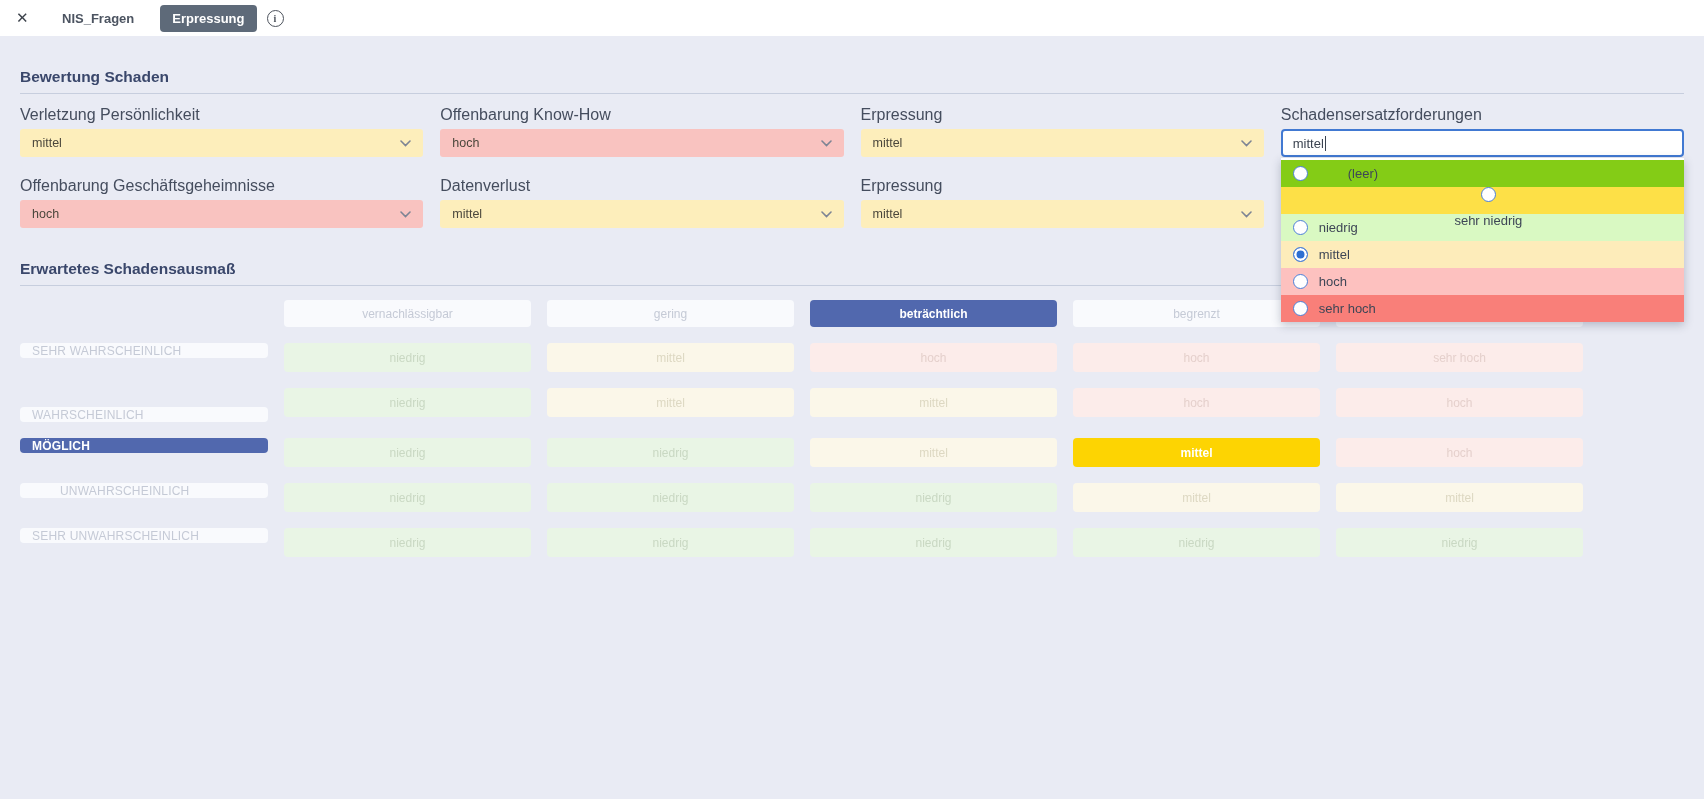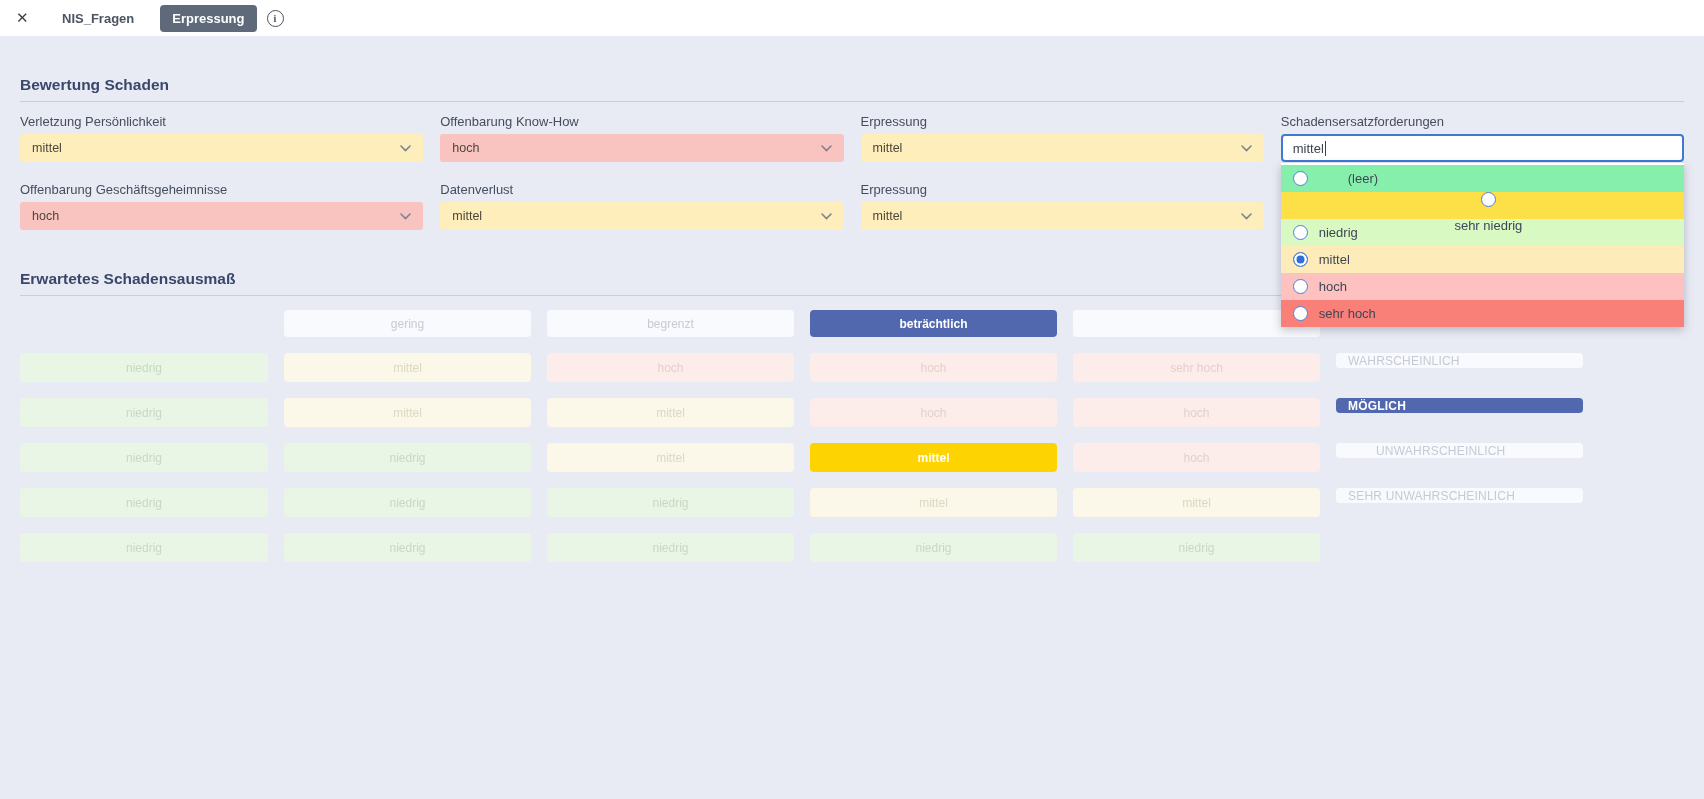--- a/index.html
+++ b/index.html
@@ -7,25 +7,25 @@
   body { font-family: "Liberation Sans", "DejaVu Sans", sans-serif; background:#e9ebf4; }
 
   .topbar { height:36px; background:#ffffff; display:flex; align-items:center; }
   .close { margin-left:16px; font-size:15px; color:#3d434c; cursor:pointer; width:20px; }
   .tab { margin-left:14px; font-size:13px; font-weight:600; color:#4c5461; padding:6px 12px; border-radius:4px; cursor:pointer; }
   .tab.active { background:#5e6a79; color:#ffffff; font-weight:700; }
   .info { margin-left:10px; width:17px; height:17px; border:1.5px solid #4c525c; border-radius:50%; display:flex; align-items:center; justify-content:center; cursor:pointer; }
   .info i { font-style:normal; font-size:10px; font-weight:700; color:#4c525c; font-family:"Liberation Serif", serif; }
 
   .content { padding:0 20px; }
-  h2.section { margin:40px 0 7px; font-size:15.5px; font-weight:700; color:#3a476b; }
+  h2.section { margin:32px 0 7px; font-size:15.5px; font-weight:700; color:#3a476b; }
   .rule { height:1px; background:#c7cede; margin-bottom:4px; }
 
   .form-grid { display:grid; grid-template-columns:repeat(4,1fr); column-gap:17px; row-gap:12px; }
-  .f-label { display:block; font-size:13px; color:#454d5e; margin:8px 0 5px; }
+  .f-label { display:block; font-size:16px; color:#454d5e; margin:8px 0 5px; }
   .select { height:28px; border-radius:3px; display:flex; align-items:center; justify-content:space-between; padding:0 12px; font-size:12.5px; color:#4b473c; cursor:pointer; }
   .chev { display:flex; align-items:center; }
 
   .combo-wrap { position:relative; }
   .combo-input { height:28px; background:#ffffff; border:2px solid #4179d2; border-radius:4px; display:flex; align-items:center; padding:0 10px; font-size:13px; color:#3b4350; }
   .caret { display:inline-block; width:1.5px; height:15px; background:#3b4350; margin-left:1px; }
   .dropdown { position:absolute; top:29px; left:0; right:0; background:#ffffff; box-shadow:0 3px 9px rgba(40,50,80,.28); z-index:20; padding-top:2px; }
   .option { height:27px; display:flex; align-items:center; gap:11px; padding-left:12px; font-size:13px; color:#3e4656; cursor:pointer; }
   .radio { width:15px; height:15px; border-radius:50%; border:1.5px solid #4d80d8; background:#fff; flex:0 0 auto; }
   .radio.checked { background:#2e6fd2; box-shadow:inset 0 0 0 2.5px #ffffff; }
@@ -92,21 +92,21 @@
     </div>
   </div>
 <div class="field combo" id="combo-field">
         <label class="f-label">Schadensersatzforderungen</label>
         <div class="combo-wrap">
           <div class="combo-input">
             <span>mittel</span>
               <span class="caret"></span>
           </div>
           <div class="dropdown" id="dropdown">
-  <div class="option" style="background: #86efac; gap: 40px;">
+  <div class="option" style="background: #84cc16; gap: 40px;">
     <span class="radio"></span>
     <span class="o-label">(leer)</span>
   </div>
 
   <div class="option" style="background: #fde047; flex-direction: column;">
     <span class="radio"></span>
     <span class="o-label">sehr niedrig</span>
   </div>
 
   <div class="option" style="background: rgb(217, 249, 194);">
@@ -167,31 +167,32 @@
       </span>
     </div>
   </div>
 </div>
 
     <h2 class="section">Erwartetes Schadensausmaß</h2>
     <div class="rule"></div>
 
     <div class="matrix" id="matrix">
       <div></div>
+    <div class="mcell mhead" style="background: rgb(249, 250, 253); color: rgb(197, 202, 214);">vernachlässigbar</div>
         <div class="mcell mhead" style="background: rgb(249, 250, 253); color: rgb(197, 202, 214);">gering</div>
+        <div class="mcell mhead bold" style="background: rgb(81, 104, 174); color: rgb(255, 255, 255);">beträchtlich</div>
         <div class="mcell mhead" style="background: rgb(249, 250, 253); color: rgb(197, 202, 214);">begrenzt</div>
-        <div class="mcell mhead bold" style="background: rgb(81, 104, 174); color: rgb(255, 255, 255);">beträchtlich</div>
         <div class="mcell mhead" style="background: rgb(249, 250, 253); color: rgb(197, 202, 214);"></div>
         <div class="mcell mlabel" style="background: rgb(249, 250, 253); color: rgb(197, 202, 214);">SEHR WAHRSCHEINLICH</div>
         <div class="mcell mdata" style="background: rgb(233, 245, 229); color: rgb(201, 216, 195);">niedrig</div>
         <div class="mcell mdata" style="background: rgb(251, 247, 233); color: rgb(221, 216, 194);">mittel</div>
         <div class="mcell mdata" style="background: rgb(252, 236, 234); color: rgb(229, 208, 204);">hoch</div>
         <div class="mcell mdata" style="background: rgb(252, 236, 234); color: rgb(229, 208, 204);">hoch</div>
         <div class="mcell mdata" style="background: rgb(252, 236, 234); color: rgb(229, 208, 204);">sehr hoch</div>
-        <div class="mcell mlabel" style="background: rgb(249, 250, 253); color: rgb(197, 202, 214);">WAHRSCHEINLICH</div>
+        <div class="mcell mlabel" style="background: rgb(249, 250, 253); color: rgb(197, 202, 214); margin-top: 19px;">WAHRSCHEINLICH</div>
         <div class="mcell mdata" style="background: rgb(233, 245, 229); color: rgb(201, 216, 195);">niedrig</div>
         <div class="mcell mdata" style="background: rgb(251, 247, 233); color: rgb(221, 216, 194);">mittel</div>
         <div class="mcell mdata" style="background: rgb(251, 247, 233); color: rgb(221, 216, 194);">mittel</div>
         <div class="mcell mdata" style="background: rgb(252, 236, 234); color: rgb(229, 208, 204);">hoch</div>
         <div class="mcell mdata" style="background: rgb(252, 236, 234); color: rgb(229, 208, 204);">hoch</div>
         <div class="mcell mlabel bold" style="background: rgb(81, 104, 174); color: rgb(255, 255, 255);">MÖGLICH</div>
         <div class="mcell mdata" style="background: rgb(233, 245, 229); color: rgb(201, 216, 195);">niedrig</div>
         <div class="mcell mdata" style="background: rgb(233, 245, 229); color: rgb(201, 216, 195);">niedrig</div>
         <div class="mcell mdata" style="background: rgb(251, 247, 233); color: rgb(221, 216, 194);">mittel</div>
         <div class="mcell mdata bold" style="background: rgb(253, 212, 2); color: rgb(255, 255, 255);">mittel</div>

